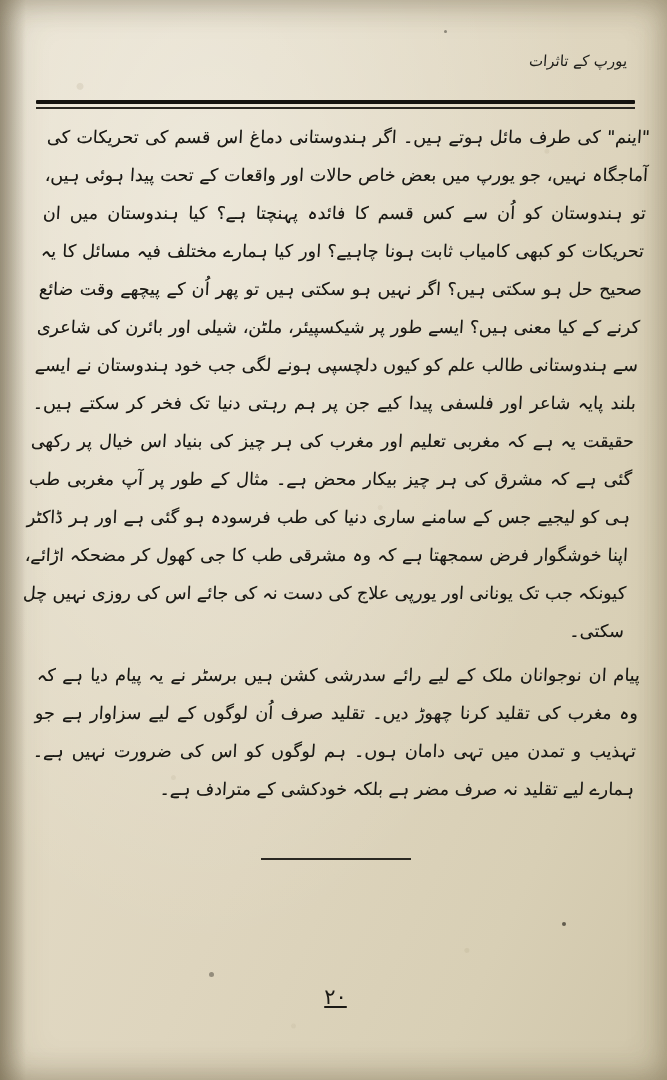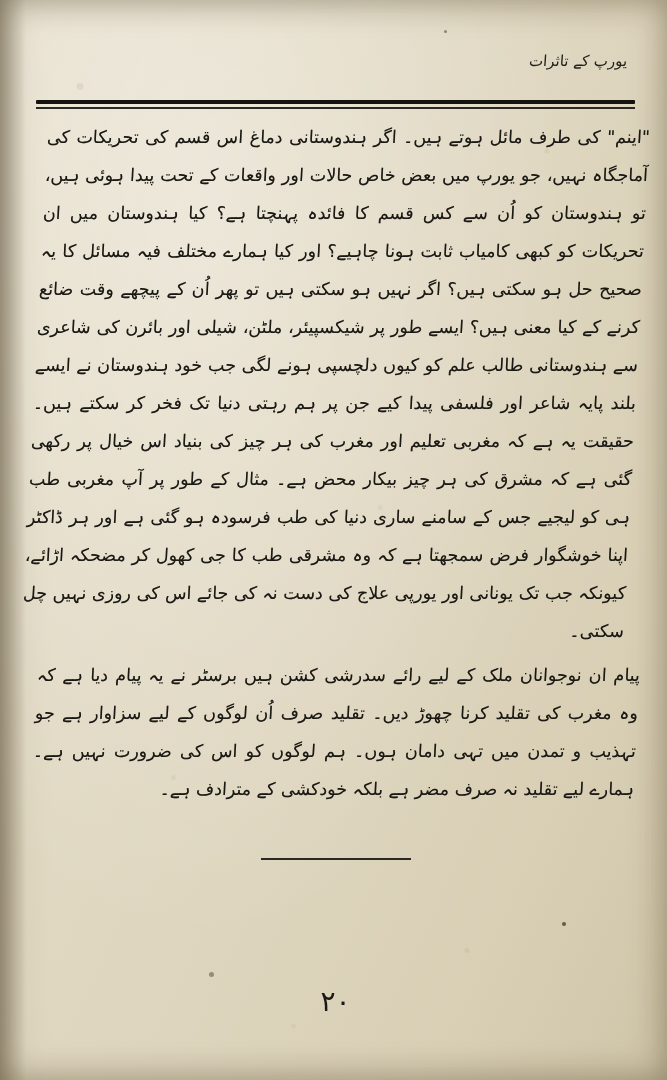--- a/index.html
+++ b/index.html
@@ -142,23 +142,24 @@
   .dot.d3 { width: 3px; height: 3px; top: 30px; left: 410px; opacity: .5; }
 
   
   .page-number {
     position: absolute;
     top: 985px;
     left: 0;
     right: 0;
     text-align: center;
     font-family: "DejaVu Sans", sans-serif;
-    font-size: 28px;
+    font-size: 21px;
     color: #1a1915;
     letter-spacing: 2px;
+    text-decoration: underline;
   }
 </style>
 </head>
 <body>
 
 <div class="page">
   <div class="grain"></div>
   <div class="binding"></div>
 
   <div class="content">

